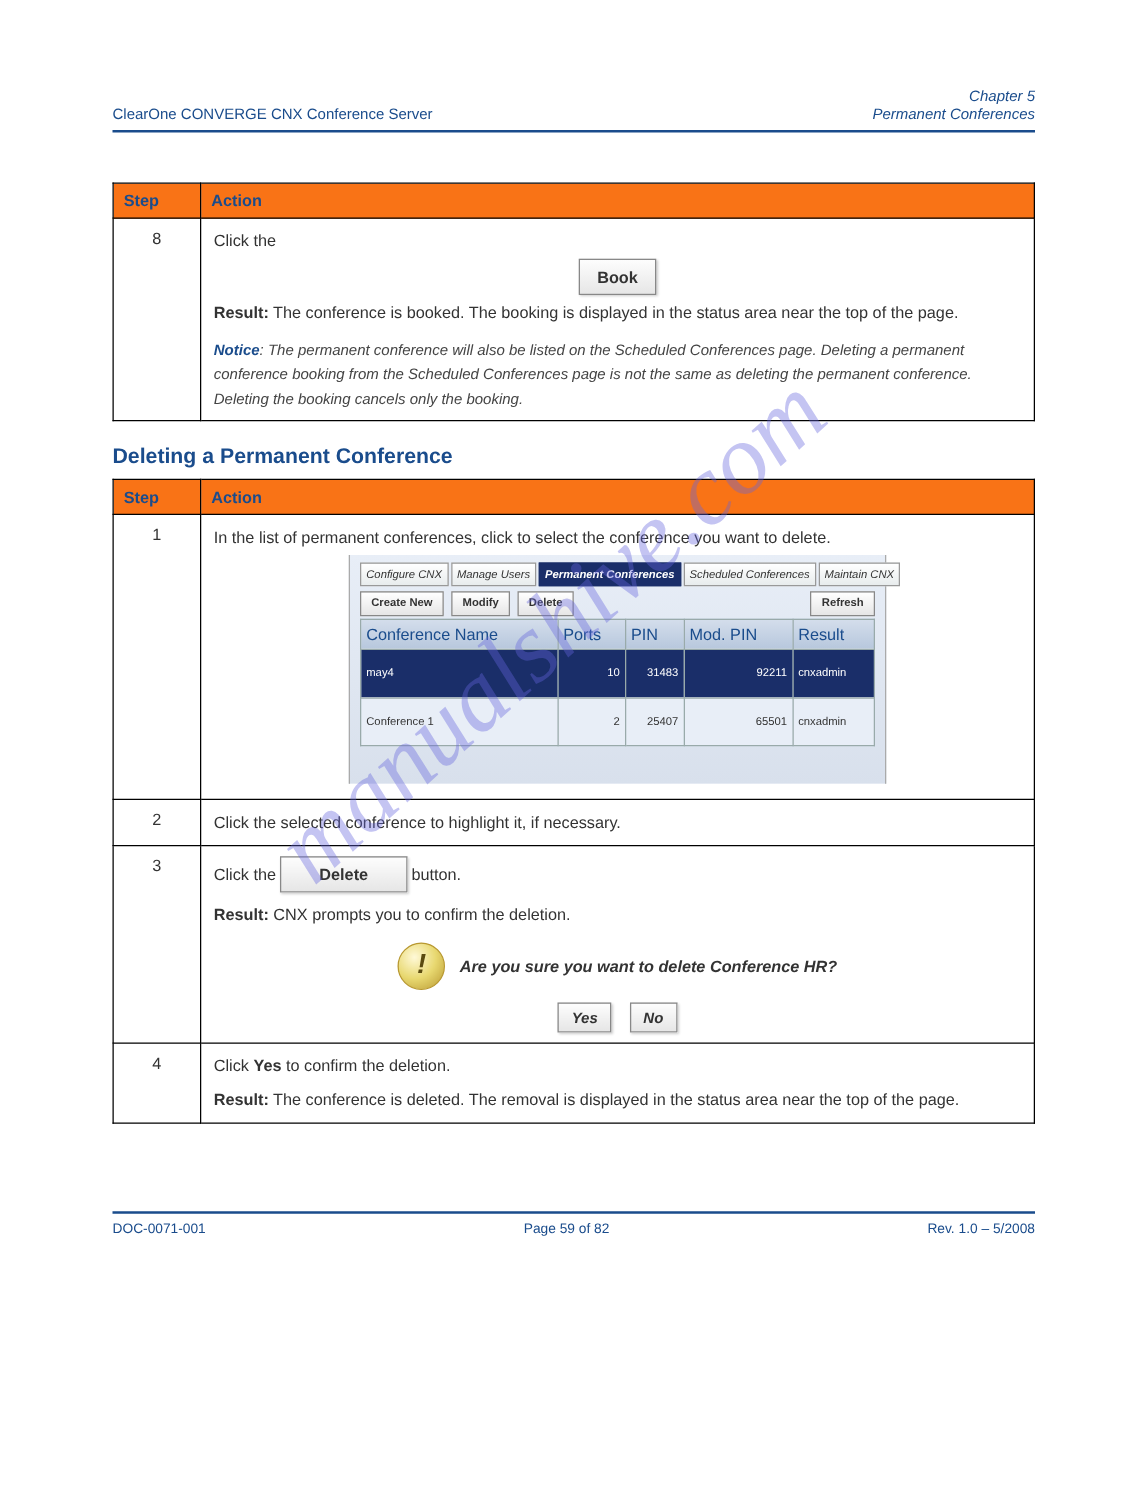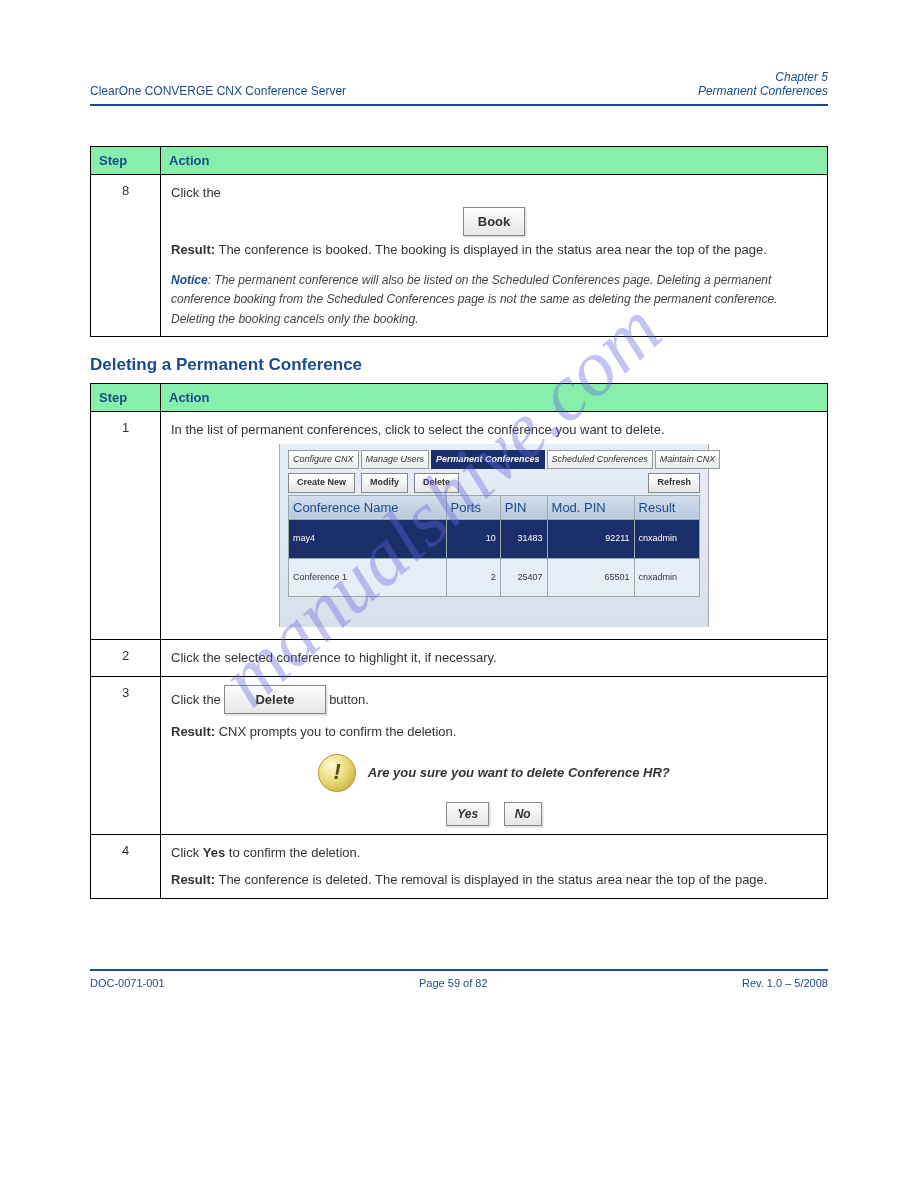--- a/index.html
+++ b/index.html
@@ -46,21 +46,21 @@
     font-size: 17px;
     font-weight: bold;
     margin: 18px 0 8px 0;
   }
   .instruct-table {
     width: 100%;
     border-collapse: collapse;
     border: 1px solid #000;
   }
   .instruct-table th {
-    background: #86efac;
+    background: #f97316;
     color: #1a4c8c;
     text-align: left;
     font-weight: bold;
     padding: 6px 8px;
     border: 1px solid #000;
     font-size: 13px;
   }
   .instruct-table td {
     border: 1px solid #000;
     padding: 8px 10px;

